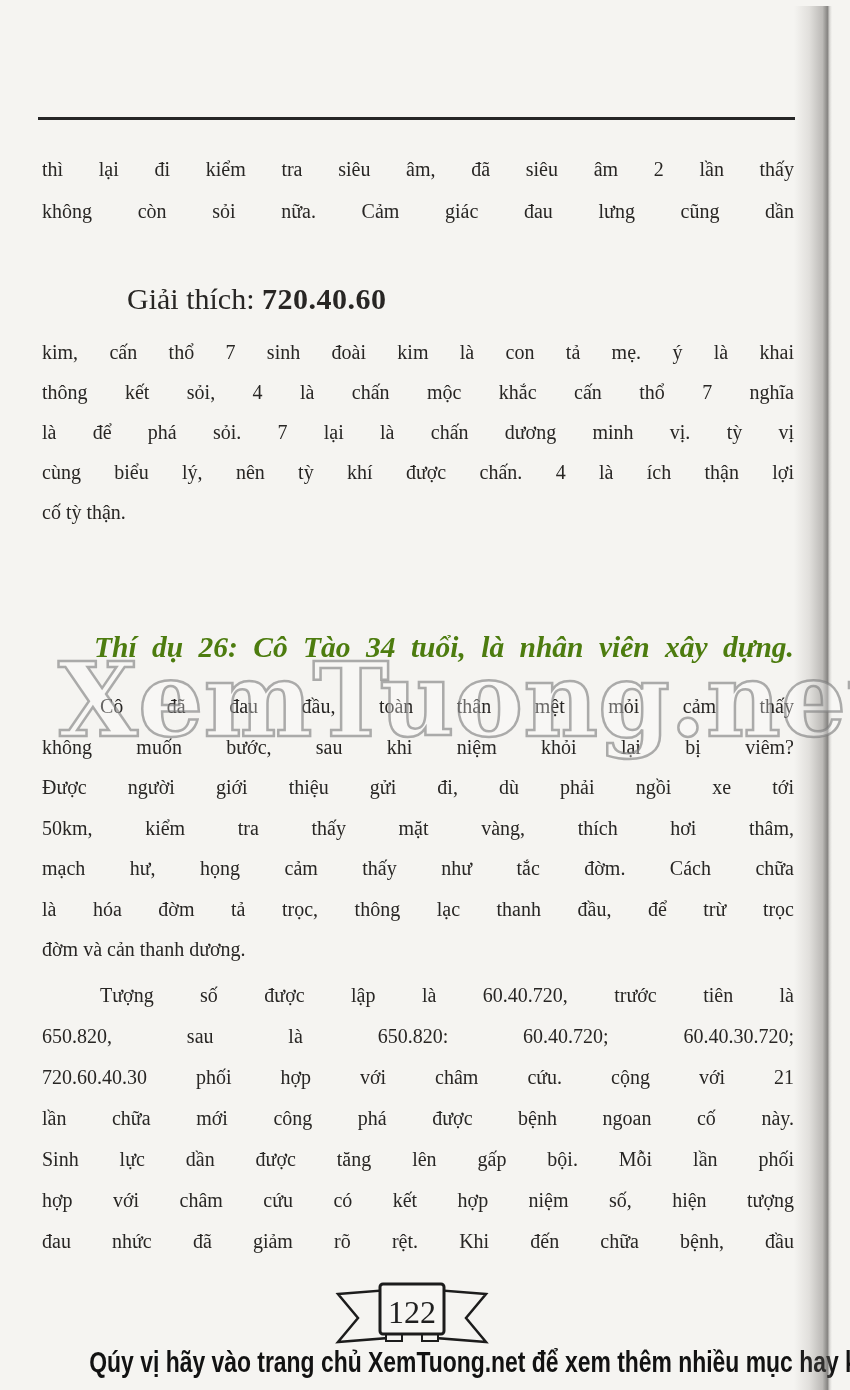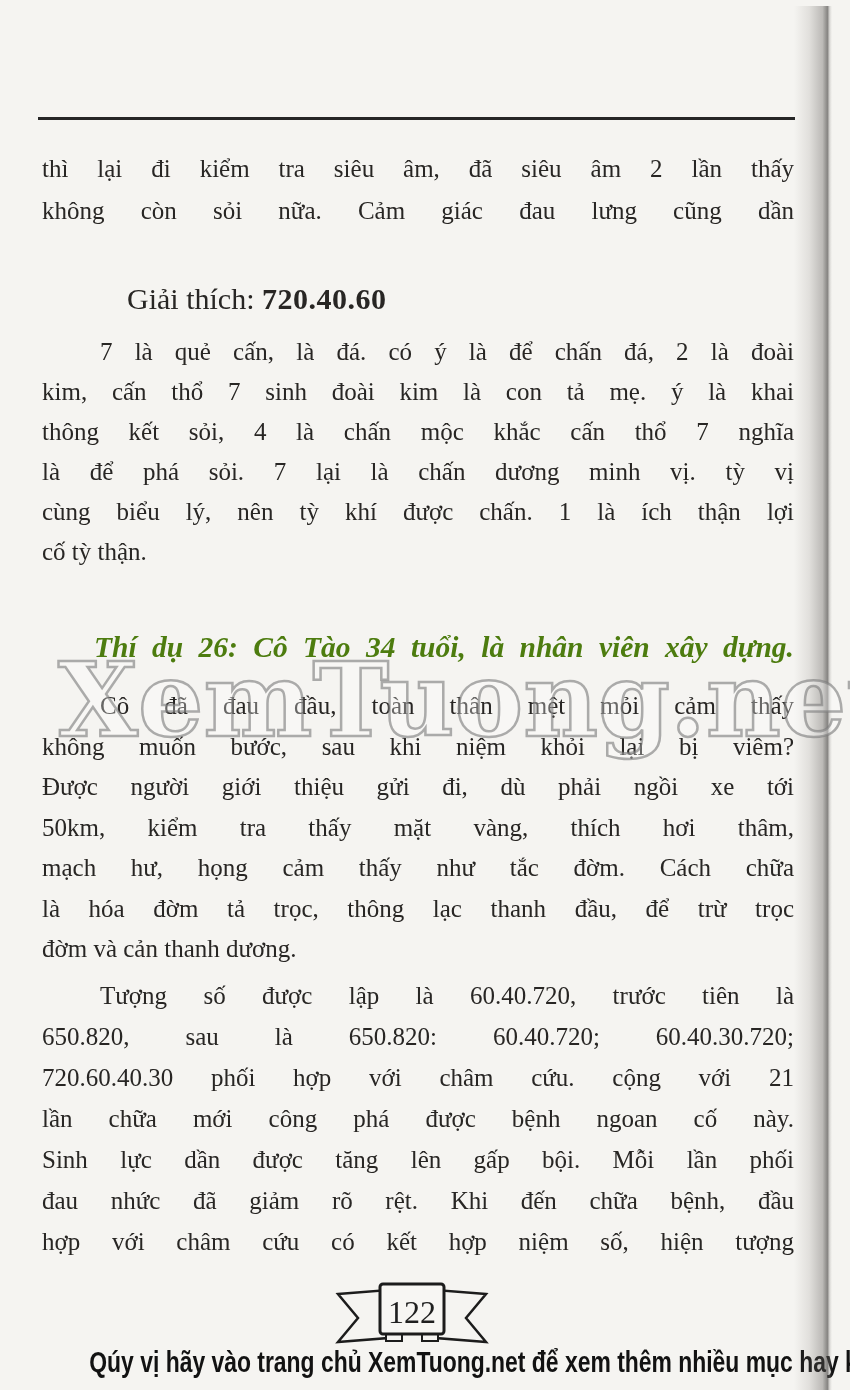--- a/index.html
+++ b/index.html
@@ -30,21 +30,21 @@
     font-size:27px; letter-spacing:1.5px; color:#3a3a3a;
     white-space:nowrap;
   }
   .header-rule {
     position:absolute; left:38px; top:117px; width:757px; height:3px;
     background:#262626;
   }
 
   .para { position:absolute; left:42px; width:752px; color:#282624; }
   .bl {
-    font-size:25px;
+    font-size:20px;
     text-align:justify; text-align-last:justify;
     overflow:hidden; white-space:nowrap;
   }
   .p1 .bl { height:42px; line-height:42px; }
   .p2 .bl { height:40px; line-height:40px; }
   .p3 .bl { height:40.5px; line-height:40.5px; }
   .p4 .bl { height:41px; line-height:41px; }
   .end { text-align-last:left; }
   .indent { text-indent:58px; }
 
@@ -92,25 +92,24 @@
   <div class="para p1" style="top:148px;">
     <div class="bl">thì lại đi kiểm tra siêu âm, đã siêu âm 2 lần thấy</div>
     <div class="bl">không còn sỏi nữa. Cảm giác đau lưng cũng dần</div>
   </div>
 
   <div class="explain-line">
     <span>Giải thích: </span><span class="num">720.40.60</span>
   </div>
 
   <div class="para p2" style="top:332px;">
-    <div class="bl indent">7 là quẻ cấn, là đá. có ý là để chấn đá, 2 là đoài</div>
     <div class="bl">kim, cấn thổ 7 sinh đoài kim là con tả mẹ. ý là khai</div>
     <div class="bl">thông kết sỏi, 4 là chấn mộc khắc cấn thổ 7 nghĩa</div>
     <div class="bl">là để phá sỏi. 7 lại là chấn dương minh vị. tỳ vị</div>
-    <div class="bl">cùng biểu lý, nên tỳ khí được chấn. 1 là ích thận lợi</div>
+    <div class="bl">cùng biểu lý, nên tỳ khí được chấn. 4 là ích thận lợi</div>
     <div class="bl end">cố tỳ thận.</div>
   </div>
 
   <div class="example-heading">Thí dụ 26: Cô Tào 34 tuổi, là nhân viên xây dựng.</div>
 
   <div class="para p3" style="top:686px;">
     <div class="bl indent">Cô đã đau đầu, toàn thân mệt mỏi cảm thấy</div>
     <div class="bl">không muốn bước, sau khi niệm khỏi lại bị viêm?</div>
     <div class="bl">Được người giới thiệu gửi đi, dù phải ngồi xe tới</div>
     <div class="bl">50km, kiểm tra thấy mặt vàng, thích hơi thâm,</div>
@@ -118,22 +117,22 @@
     <div class="bl">là hóa đờm tả trọc, thông lạc thanh đầu, để trừ trọc</div>
     <div class="bl end">đờm và cản thanh dương.</div>
   </div>
 
   <div class="para p4" style="top:975px;">
     <div class="bl indent">Tượng số được lập là 60.40.720, trước tiên là</div>
     <div class="bl">650.820, sau là 650.820: 60.40.720; 60.40.30.720;</div>
     <div class="bl">720.60.40.30 phối hợp với châm cứu. cộng với 21</div>
     <div class="bl">lần chữa mới công phá được bệnh ngoan cố này.</div>
     <div class="bl">Sinh lực dần được tăng lên gấp bội. Mỗi lần phối</div>
+    <div class="bl">hợp với châm cứu có kết hợp niệm số, hiện tượng</div>
     <div class="bl">đau nhức đã giảm rõ rệt. Khi đến chữa bệnh, đầu</div>
-    <div class="bl">hợp với châm cứu có kết hợp niệm số, hiện tượng</div>
   </div>
 
   <div class="watermark">XemTuong.net</div>
 
   <div class="page-banner">
     <svg width="156" height="64" viewBox="0 0 156 64">
 
       <polygon points="4,13 54,9 54,57 4,61 24,37" fill="#f5f4f1" stroke="#1c1c1c" stroke-width="2.5"></polygon>
 
       <polygon points="152,13 102,9 102,57 152,61 132,37" fill="#f5f4f1" stroke="#1c1c1c" stroke-width="2.5"></polygon>

